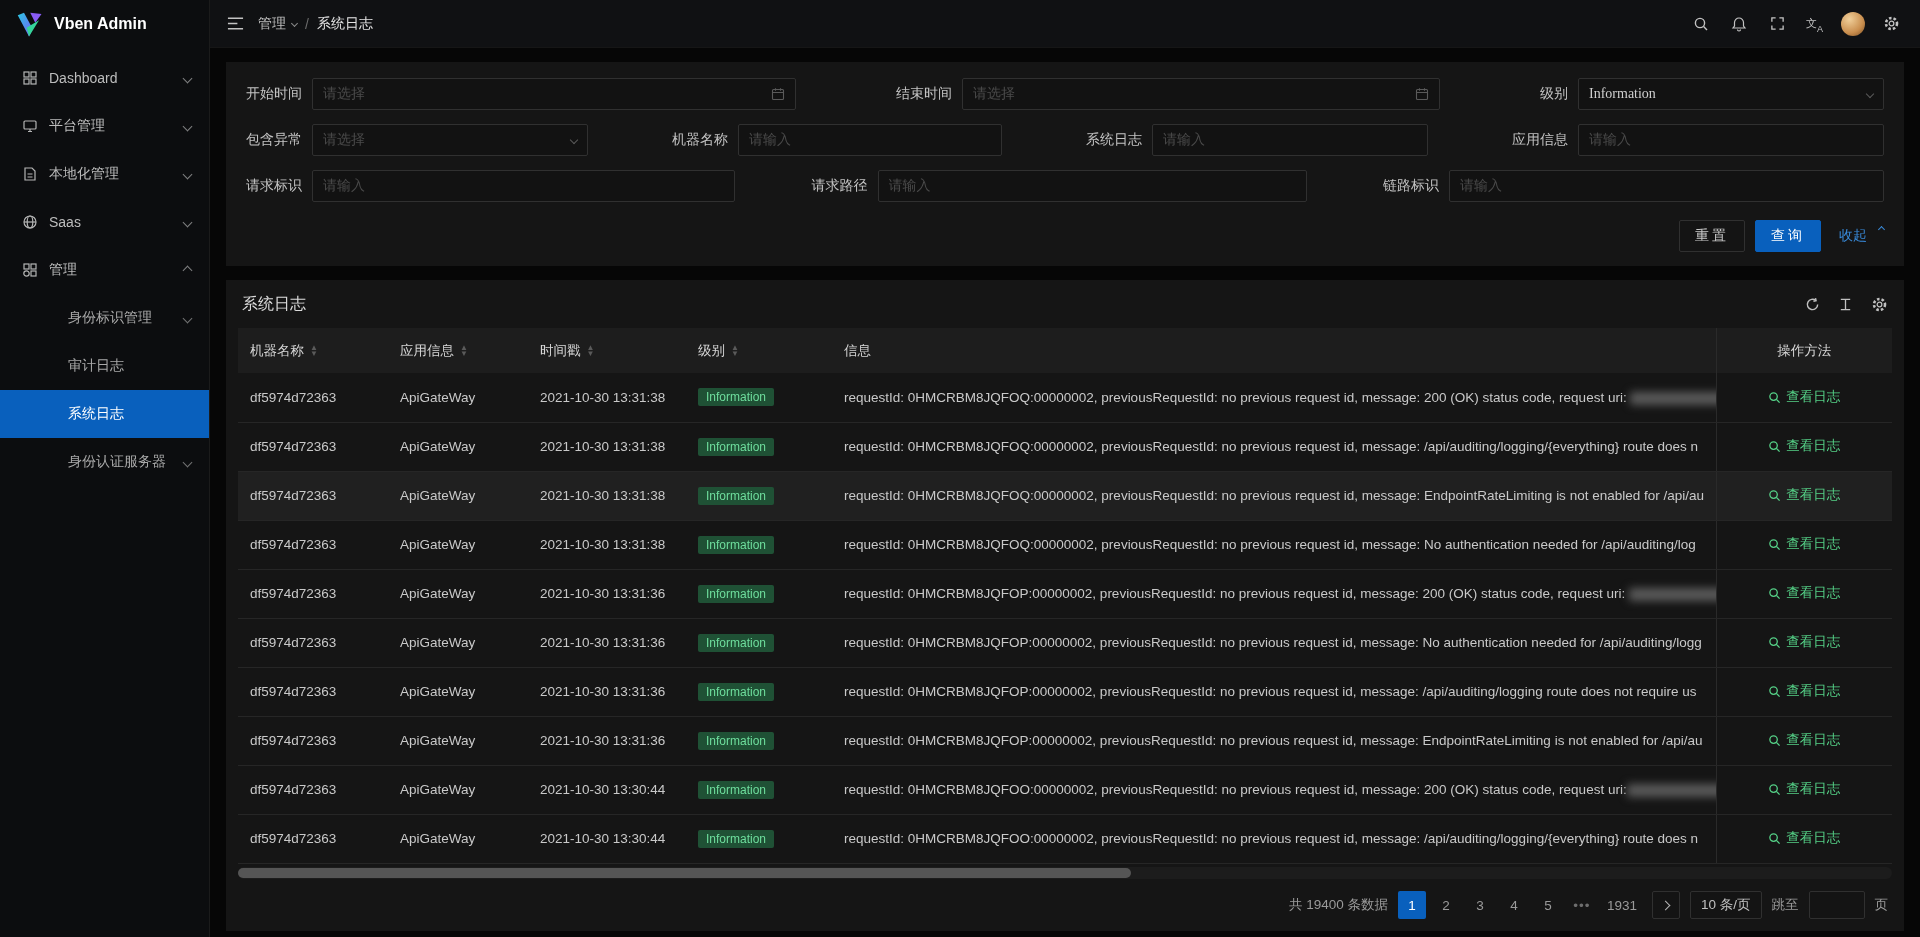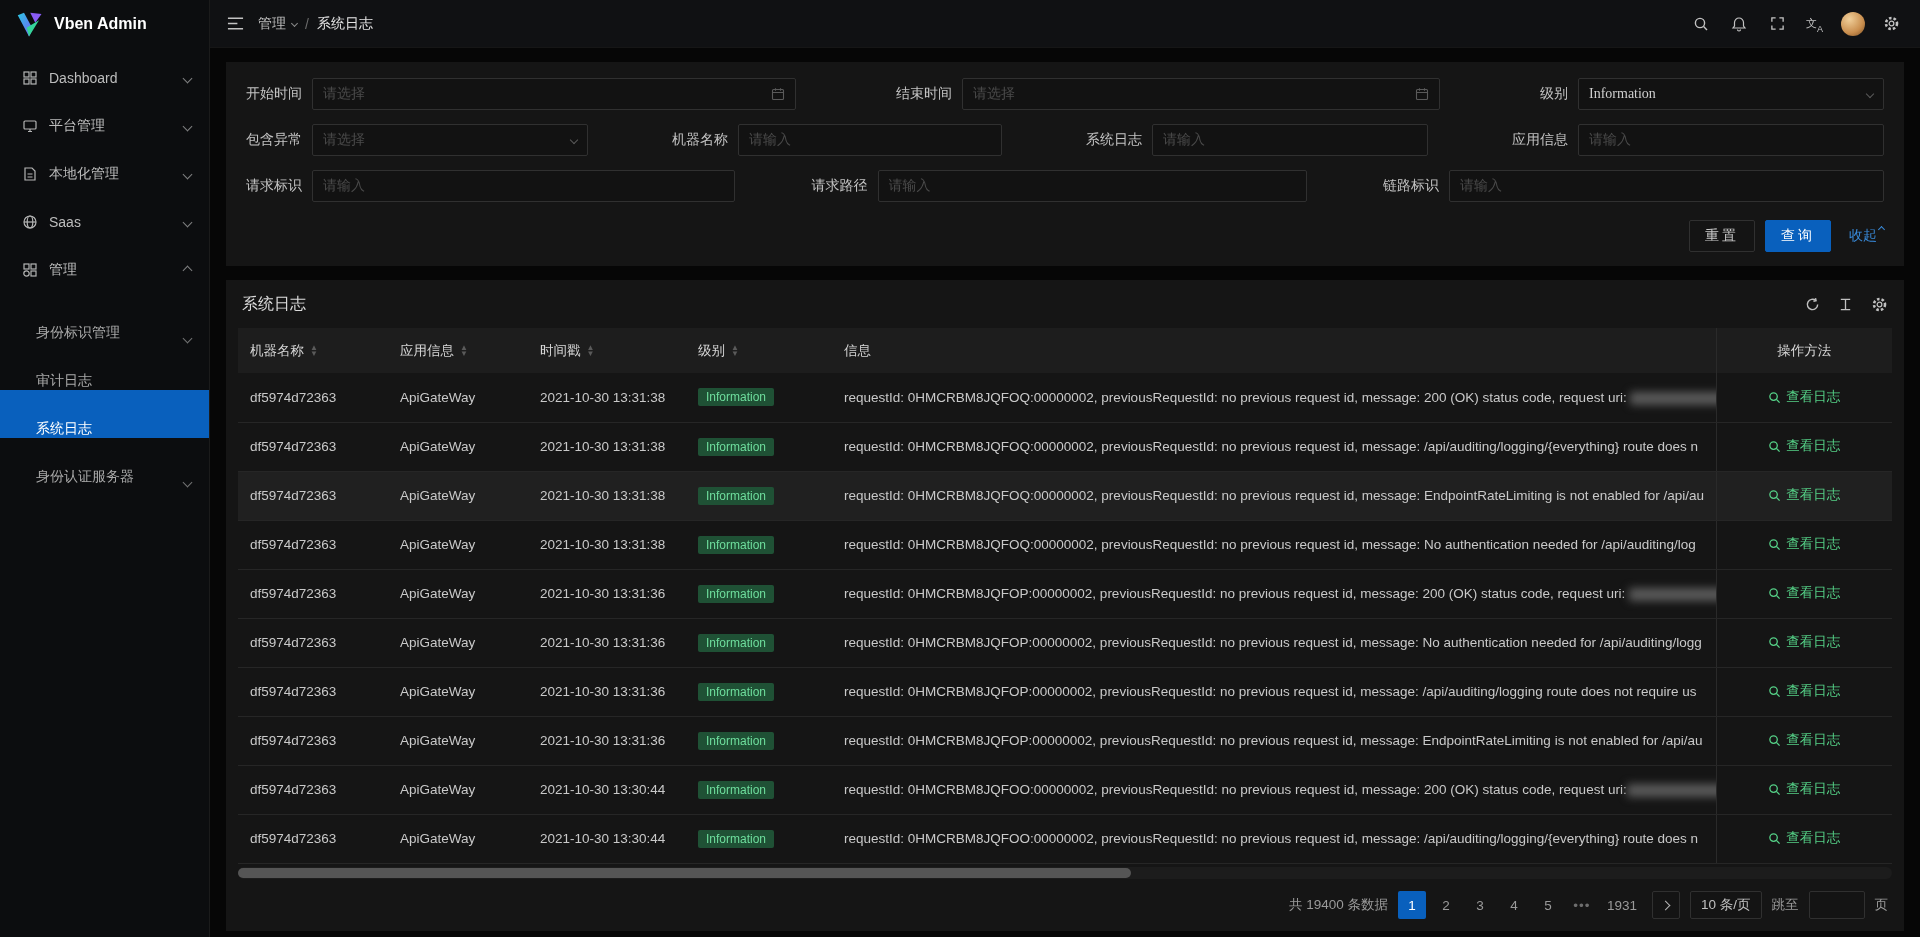--- a/index.html
+++ b/index.html
@@ -11,21 +11,21 @@
   .app { display: flex; width: 1920px; height: 937px; }
 
   
   .sidebar { width: 210px; flex-shrink: 0; background: #0c0d0f; border-right: 1px solid #1b1b1b; display: flex; flex-direction: column; }
   .logo { height: 48px; display: flex; align-items: center; gap: 10px; padding-left: 14px; }
   .logo-title { color: #fff; font-size: 16px; font-weight: 700; white-space: nowrap; }
   .menu { padding-top: 6px; }
   .menu-item { height: 48px; display: flex; align-items: center; padding: 0 18px 0 22px; color: #bdbdbd; cursor: pointer; white-space: nowrap; }
   .menu-item .mi-icon { width: 17px; height: 17px; margin-right: 10px; display: flex; align-items: center; color: #b5b5b5; flex-shrink: 0; }
   .menu-item .chev { margin-left: auto; opacity: .65; }
-  .menu-item.sub { padding-left: 36px; color: #a9a9a9; align-items: flex-end; }
+  .menu-item.sub { padding-left: 68px; color: #a9a9a9; }
   .menu-item.sub.active { background: #0960bd; color: #fff; }
 
   .chev { width: 7px; height: 7px; border-right: 1.4px solid currentColor; border-bottom: 1.4px solid currentColor; display: inline-block; transform: rotate(45deg); }
   .chev.up { transform: rotate(-135deg); }
   .chev.right { transform: rotate(-45deg); }
 
   
   .main { flex: 1; display: flex; flex-direction: column; min-width: 0; }
   .header { height: 48px; background: #101113; display: flex; align-items: center; padding: 0 10px 0 6px; border-bottom: 1px solid #161616; }
   .hicon { width: 38px; height: 48px; display: flex; align-items: center; justify-content: center; color: #c3c3c3; cursor: pointer; }
@@ -47,21 +47,21 @@
   .input { position: relative; height: 32px; background: #121212; border: 1px solid #303030; border-radius: 2px; display: flex; align-items: center; padding: 0 10px; font-family: Liberation Serif, serif; }
   .input input { flex: 1; min-width: 0; background: transparent; border: 0; outline: 0; color: #cfcfcf; font: inherit; }
   .input input::placeholder { color: #4a4a4a; }
   .input .ic { margin-left: 8px; color: #5a5a5a; display: flex; align-items: center; flex-shrink: 0; }
   .input .ic .chev { width: 6px; height: 6px; }
 
   .filter-actions { display: flex; justify-content: flex-end; align-items: center; gap: 10px; padding-top: 4px; }
   .btn { height: 32px; padding: 0 15px; border-radius: 2px; font-size: 14px; cursor: pointer; letter-spacing: 3px; font-family: inherit; }
   .btn.ghost { background: #141414; border: 1px solid #303030; color: #c9c9c9; }
   .btn.primary { background: #0960bd; border: 1px solid #0960bd; color: #fff; font-family: Liberation Serif, serif; }
-  .collapse-link { color: #3889d8; display: inline-flex; align-items: flex-start; gap: 2px; cursor: pointer; margin-left: 8px; }
+  .collapse-link { color: #3889d8; display: inline-flex; align-items: flex-start; gap: 12px; cursor: pointer; margin-left: 8px; }
   .collapse-link .chev { width: 5px; height: 5px; }
 
   
   .table-panel { background: #151515; margin-top: 14px; flex: 1; display: flex; flex-direction: column; min-height: 0; }
   .tp-head { height: 48px; display: flex; align-items: center; padding: 0 16px; flex-shrink: 0; }
   .tp-title { font-size: 16px; color: #dcdcdc; }
   .tp-tools { margin-left: auto; display: flex; gap: 18px; color: #c0c0c0; }
   .tool { cursor: pointer; display: flex; align-items: center; }
 
   .table-wrap { padding: 0 12px; }

